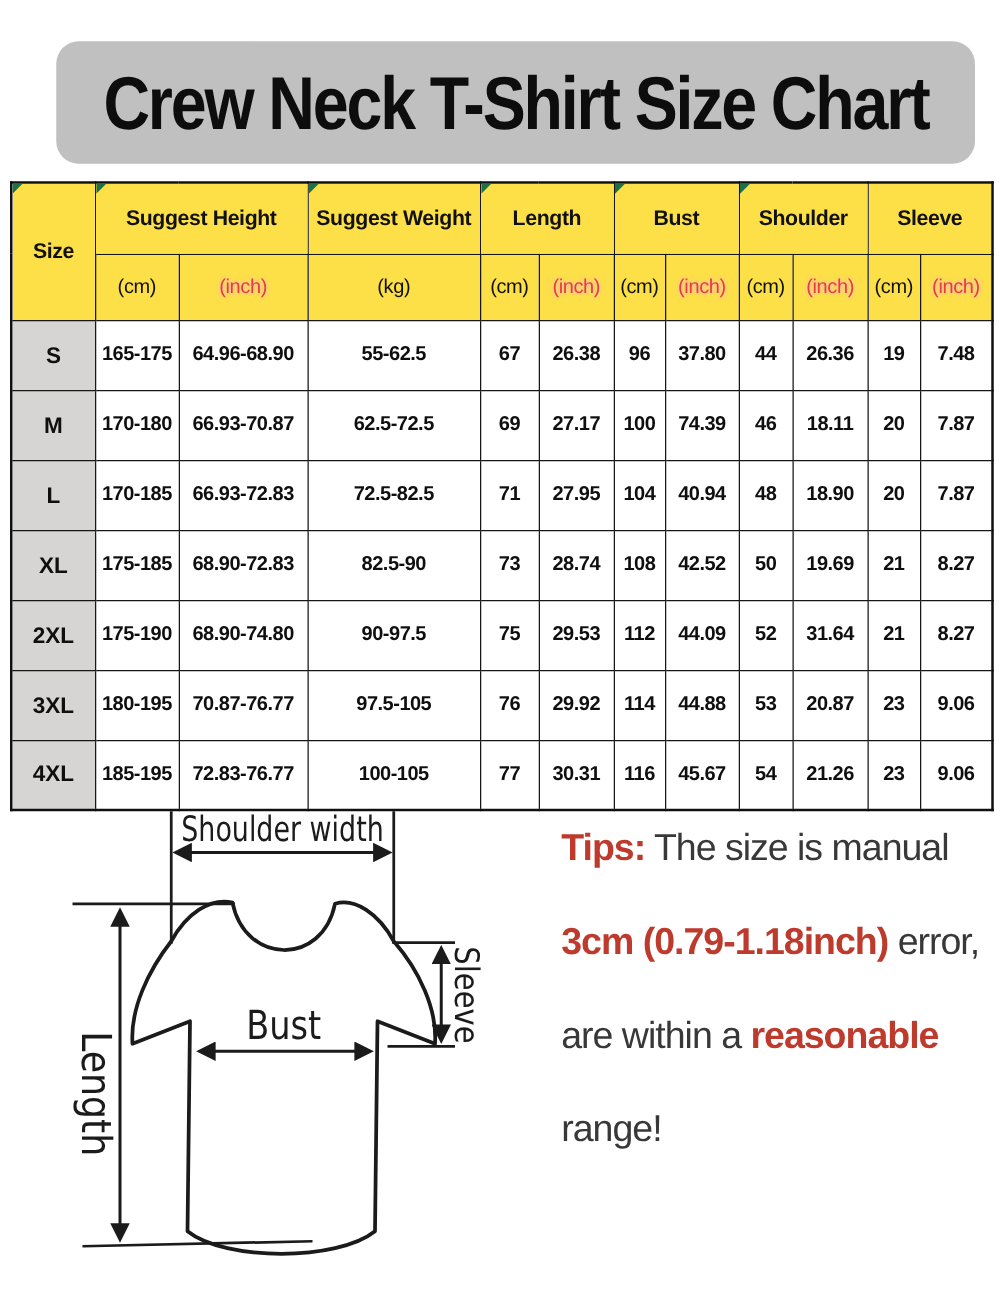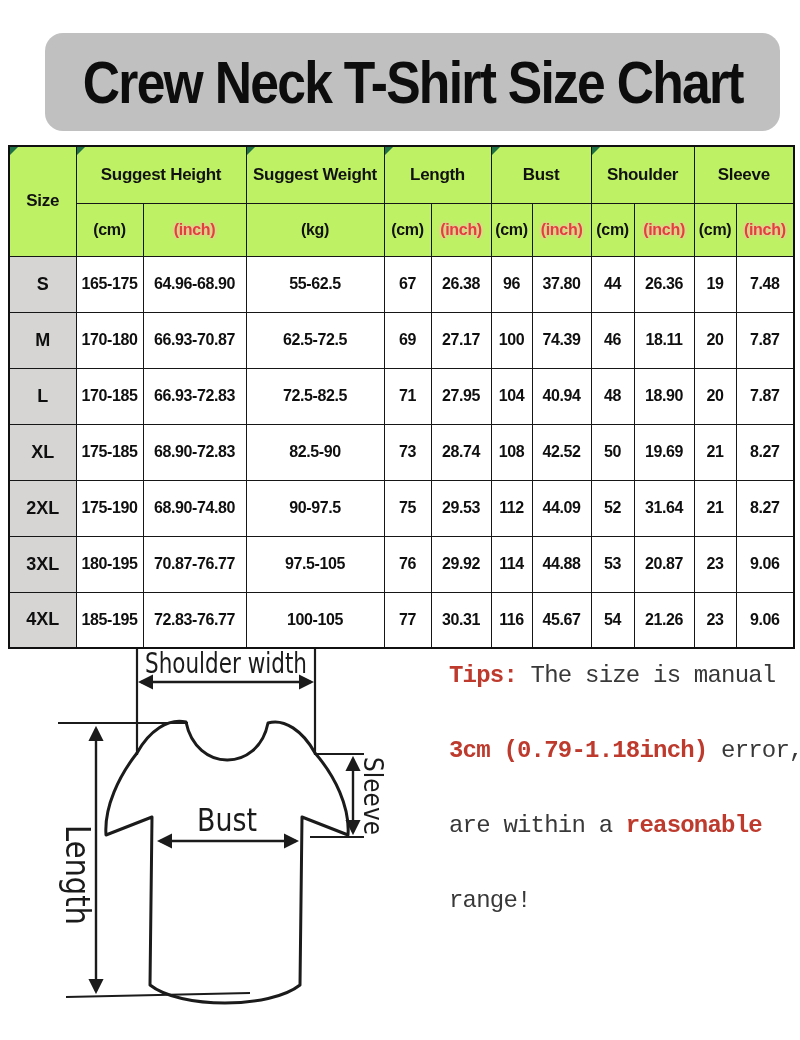--- a/index.html
+++ b/index.html
@@ -23,38 +23,38 @@
     border-collapse:collapse;table-layout:fixed;
     border:2px solid #101010;
   }
   .size-chart th,.size-chart td{
     border:1.5px solid #161616;text-align:center;vertical-align:middle;
     padding:0;overflow:hidden;white-space:nowrap;
   }
   .size-chart thead tr.group-row{height:57px;}
   .size-chart thead tr.unit-row{height:53px;}
   .size-chart tbody tr{height:56px;}
-  .size-chart thead th{background:#bef264;color:#111;}
+  .size-chart thead th{background:#fde047;color:#111;}
   .size-chart th.group{font-size:17px;font-weight:bold;letter-spacing:-.3px;position:relative;}
-  .size-chart th.unit{font-size:16px;font-weight:bold;letter-spacing:-.3px;}
+  .size-chart th.unit{font-size:16px;font-weight:normal;letter-spacing:-.3px;}
   .size-chart th.unit.inch{color:#e2403a;text-shadow:0 0 5px #ffb0ac,0 0 2px #ffc9c6;margin-left:10px;}
   .size-chart tbody td{background:#ffffff;font-size:16px;font-weight:bold;letter-spacing:-.4px;color:#0f0f0f;}
   .size-chart tbody td.size-col{background:#d6d5d4;font-size:18px;letter-spacing:0;}
   .corner{
     position:absolute;top:0;left:0;width:0;height:0;
     border-top:8px solid #1e7145;border-right:8px solid transparent;
   }
   
   .diagram{position:absolute;left:18px;top:645px;}
   .diagram text{fill:#1b1b1b;font-family:"DejaVu Sans",sans-serif;}
   
   .tips{position:absolute;left:449px;top:662px;width:345px;}
   .tips .line{
-    height:75px;font-size:24px;color:#383838;white-space:nowrap;
-    font-family:Liberation Mono, monospace;letter-spacing:-.8px;
+    height:75px;font-size:30px;color:#383838;white-space:nowrap;
+    font-family:Liberation Sans, sans-serif;letter-spacing:-.8px;
   }
   .tips .red{color:#bd3a2d;font-weight:bold;}
 </style>
 </head>
 <body>
 
 <div class="title-box">
   <span class="title-text">Crew Neck T-Shirt Size Chart</span>
 </div>
 

